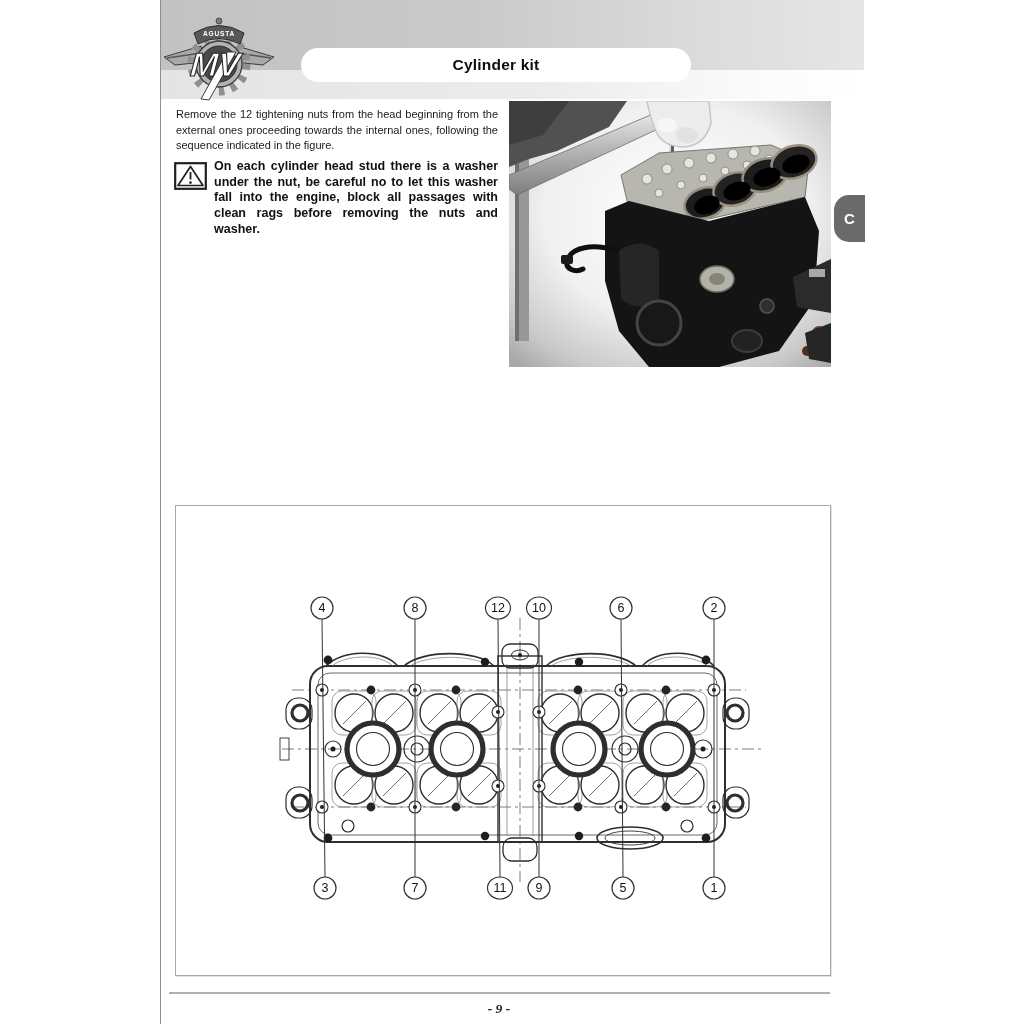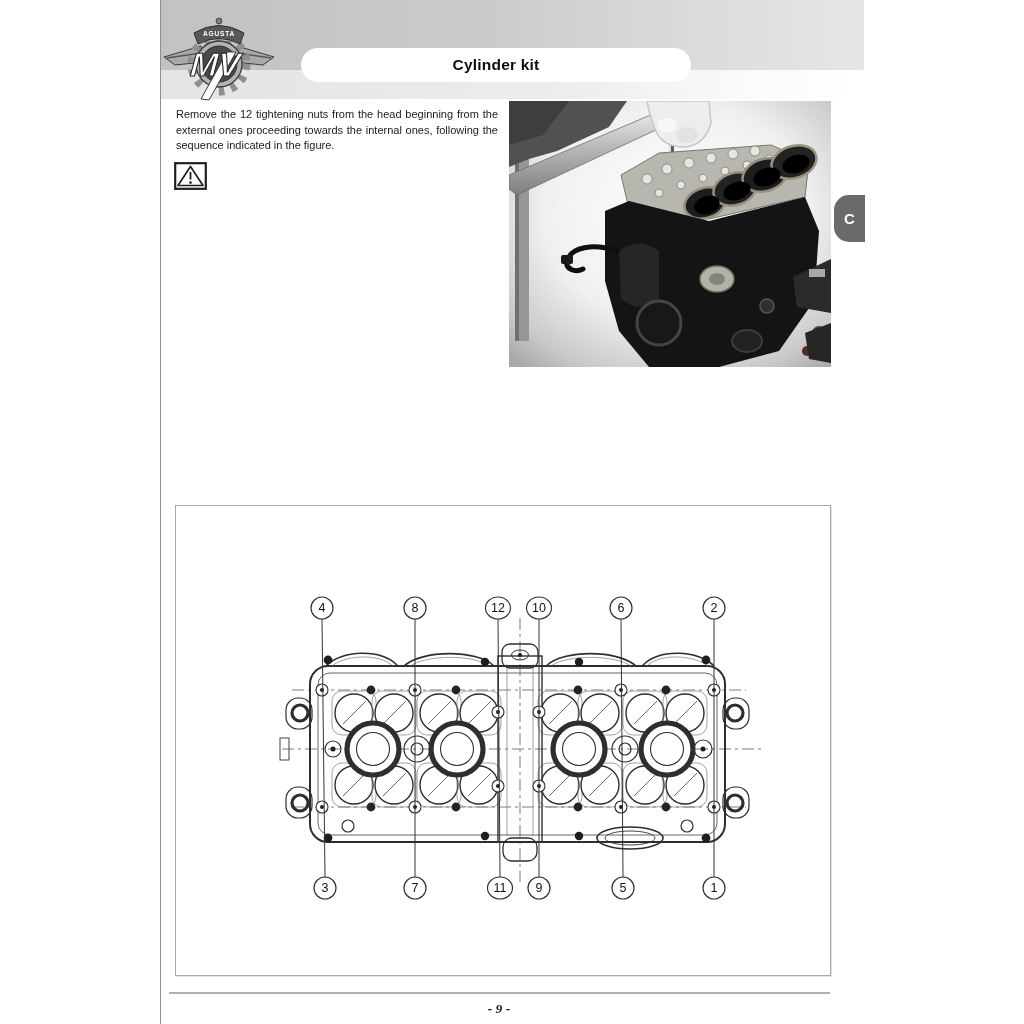--- a/index.html
+++ b/index.html
@@ -104,20 +104,21 @@
 
   <div class="warning-row">
     <div class="warning-icon">
       <svg width="33" height="28" viewBox="0 0 33 28">
         <rect x="1.2" y="1.2" width="30.6" height="25.6" fill="#ffffff" stroke="#1f1f1f" stroke-width="2.2"></rect>
         <path d="M16.5,4.5 L29,23.5 L4,23.5 Z" fill="none" stroke="#1f1f1f" stroke-width="1.7" stroke-linejoin="round"></path>
         <line x1="16.5" y1="10" x2="16.5" y2="17.5" stroke="#1f1f1f" stroke-width="1.8"></line>
         <circle cx="16.5" cy="20.6" r="1.3" fill="#1f1f1f"></circle>
       </svg>
     </div>
+    <div class="warning-text">On each cylinder head stud there is a washer under the nut, be careful no to let this washer fall into the engine, block all passages with clean rags before removing the nuts and washer.</div>
   </div>
 
   <div class="photo">
     <svg width="322" height="266" viewBox="0 0 322 266">
       <defs>
         <radialGradient id="phbg" cx="52%" cy="42%" r="75%">
           <stop offset="0%" stop-color="#ffffff"></stop>
           <stop offset="55%" stop-color="#f0f0f0"></stop>
           <stop offset="85%" stop-color="#c9c9c9"></stop>
           <stop offset="100%" stop-color="#a8a8a8"></stop>

